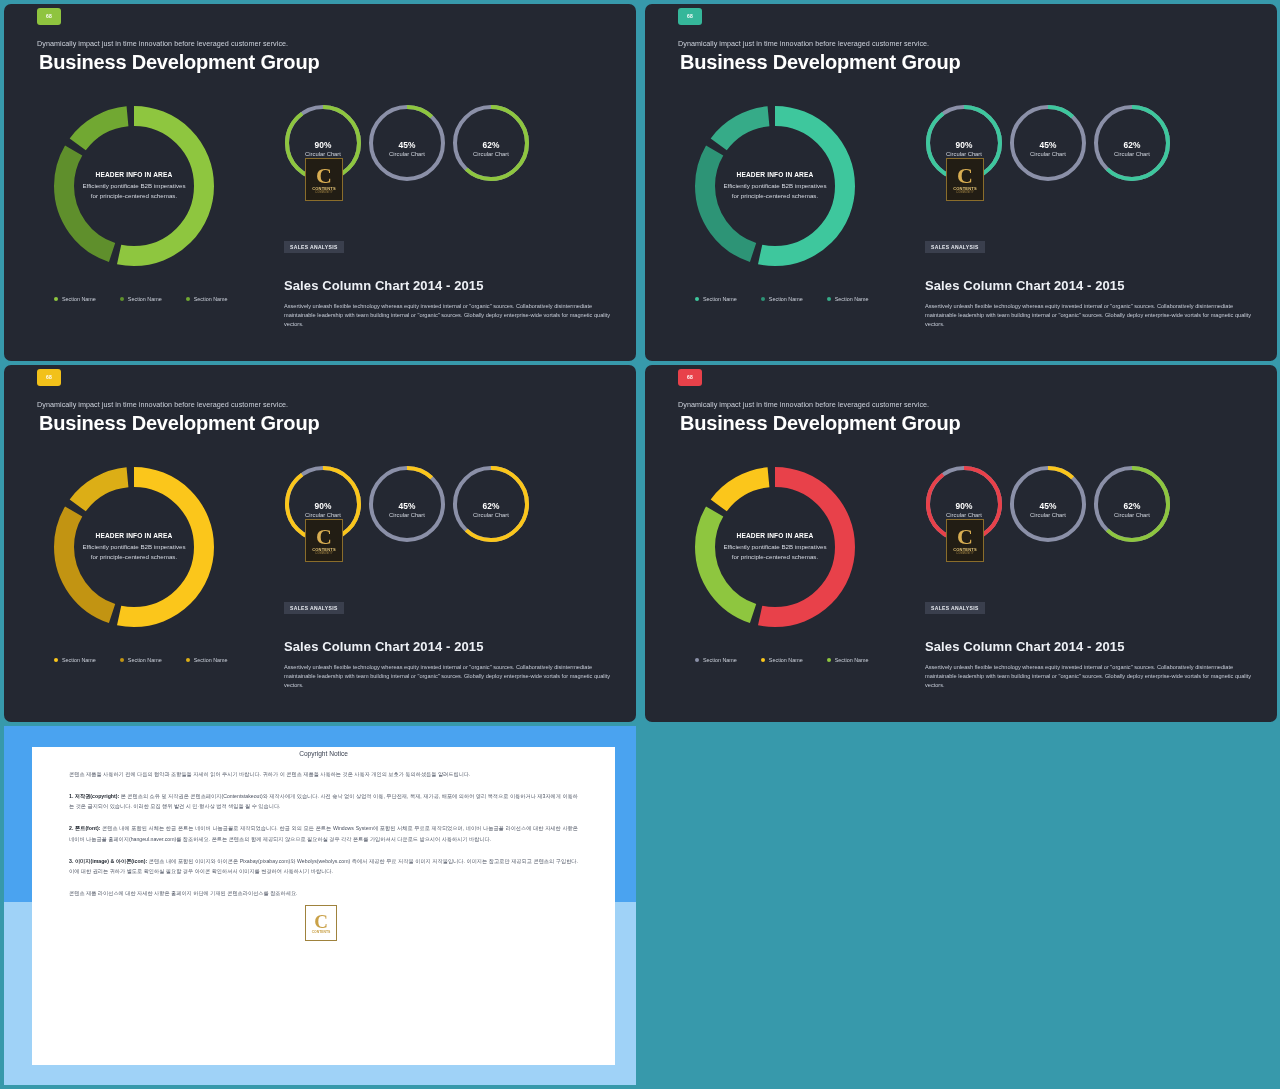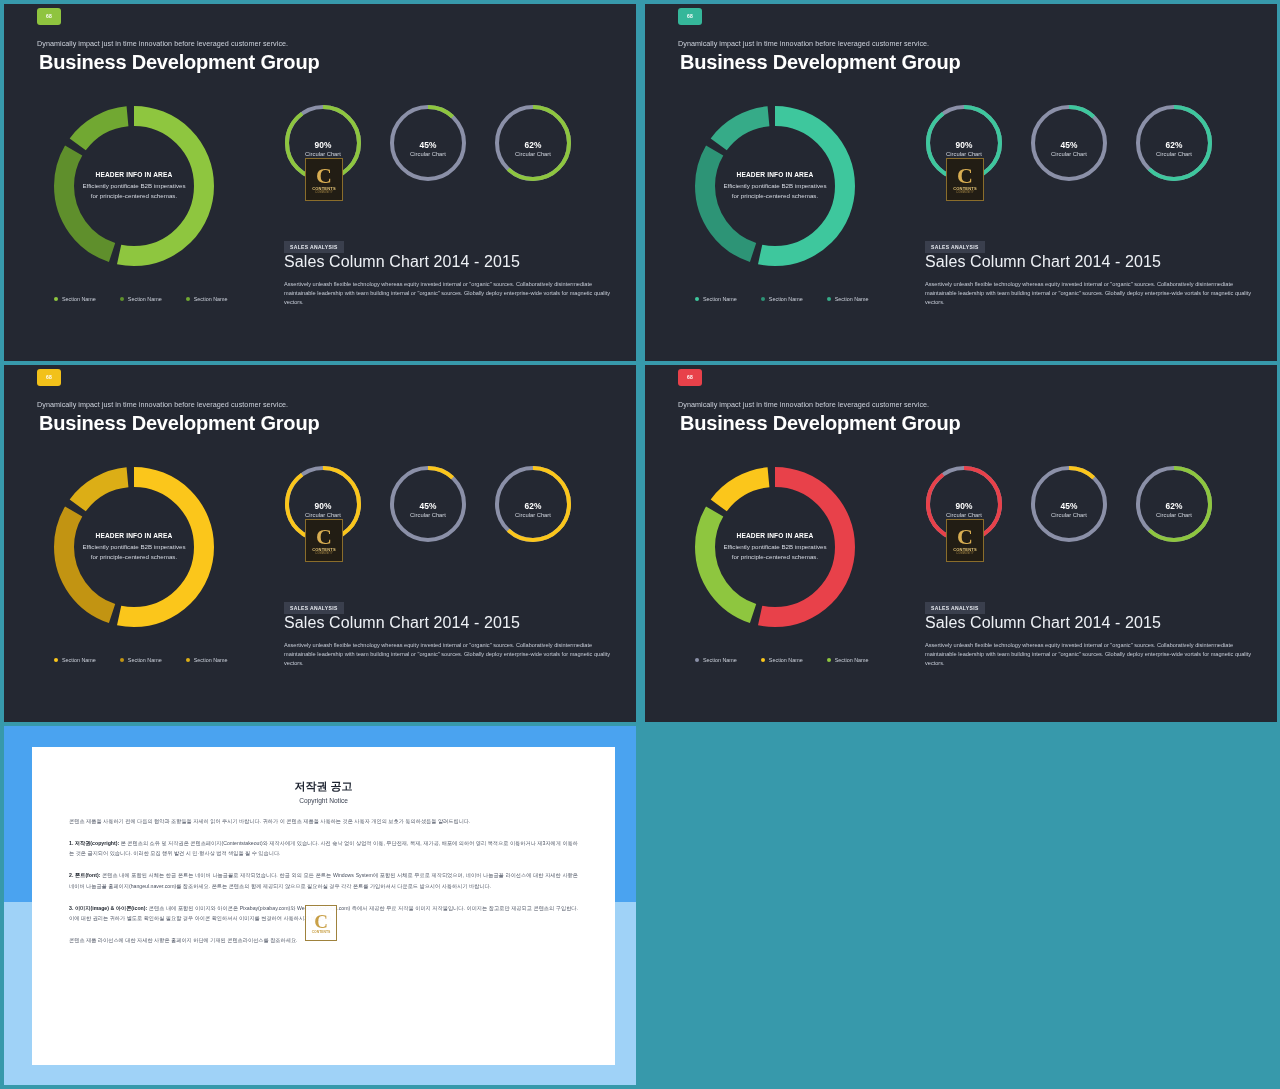--- a/index.html
+++ b/index.html
@@ -11,20 +11,21 @@
     position:relative;
   }
   .page{position:absolute;inset:0;}
 
   
   .slide{
     position:absolute;
     width:632px;height:357px;
     background:#242832;
     overflow:hidden;
+    border-radius:7px;
   }
   .slide.s1{left:4px;  top:4px;}
   .slide.s2{left:645px;top:4px;}
   .slide.s3{left:4px;  top:365px;}
   .slide.s4{left:645px;top:365px;}
 
   .badge{
     position:absolute;left:33px;top:4px;
     width:24px;height:17px;border-radius:3px;
     display:flex;align-items:center;justify-content:center;
@@ -64,21 +65,21 @@
     position:absolute;left:50px;top:292px;
     display:flex;gap:24px;align-items:center;
   }
   .legend .item{display:flex;align-items:center;gap:4px;}
   .legend .dot{width:4px;height:4px;border-radius:50%;display:block;}
   .legend .lbl{font-size:5.4px;color:#cbd0da;white-space:nowrap;}
 
   
   .circles{
     position:absolute;left:277px;top:97px;
-    display:flex;gap:21px;
+    display:flex;
   }
   .circ{position:relative;width:84px;height:96px;}
   .circ svg{display:block;}
   .circ .ctr{
     position:absolute;left:0;top:0;width:84px;height:96px;
     display:flex;flex-direction:column;align-items:center;justify-content:center;
     text-align:center;pointer-events:none;
   }
   .circ .pct{font-size:8.4px;font-weight:bold;color:#ffffff;line-height:1.1;}
   .circ .cap{font-size:5.8px;color:#d3d8e1;margin-top:1px;}
@@ -98,21 +99,21 @@
   .stamp .t2{font-size:2.6px;color:#b2904a;letter-spacing:.2px;}
 
   
   .tblock{position:absolute;left:280px;top:231px;width:330px;}
   .tag{
     display:inline-block;background:#3a3f4d;color:#e6e9ef;
     font-size:5px;font-weight:bold;letter-spacing:.35px;
     padding:3px 6px 3px 6px;
   }
   .tb-title{
-    margin-top:0;font-size:16px;color:#eef1f6;font-weight:400;
+    margin-top:25px;font-size:13px;color:#eef1f6;font-weight:700;
     letter-spacing:.1px;
   }
   .tb-body{
     margin-top:9px;font-size:5.6px;color:#c6ccd7;line-height:1.62;
     width:328px;
   }
 
   
   .copyframe{
     position:absolute;left:4px;top:726px;width:632px;height:359px;
@@ -424,21 +425,20 @@
             <div class="cap">Circular Chart</div>
           </div>
         </div>
       </div>
       <div class="tblock"><div class="tag">SALES ANALYSIS</div><div class="tb-title">Sales Column  Chart 2014 - 2015</div><div class="tb-body">Assertively unleash flexible technology whereas equity invested internal or "organic" sources. Collaboratively disintermediate maintainable leadership with team building internal or "organic" sources. Globally deploy enterprise-wide vortals for magnetic quality vectors.</div></div>
     </div>
 
   <div class="copyframe">
     <div class="inner-band"></div>
     <div class="copysheet">
-      <div class="doc-title">저작권 공고</div>
       <div class="doc-sub">Copyright Notice</div>
       <div class="doc-p">콘텐츠 제품을 사용하기 전에 다음의 협약과 조항들을 자세히 읽어 주시기 바랍니다. 귀하가 이 콘텐츠 제품을 사용하는 것은 사용자 개인의 보호가 동의하셨음을 알려드립니다.</div>
       <div class="doc-p"><b>1. 저작권(copyright):</b><span> 본 콘텐츠의 소유 및 저작권은 콘텐츠페이지(Contentstakeout)와 제작사에게 있습니다. 사전 승낙 없이 상업적 이용, 무단전재, 복제, 재가공, 배포에 의하여 영리 목적으로 이용하거나 제3자에게 이용하는 것은 금지되어 있습니다. 이러한 모집 행위 발견 시 민·형사상 법적 책임을 질 수 있습니다.</span></div>
       <div class="doc-p"><b>2. 폰트(font):</b><span> 콘텐츠 내에 포함된 서체는 한글 폰트는 네이버 나눔글꼴로 제작되었습니다. 한글 외의 모든 폰트는 Windows System에 포함된 서체로 무료로 제작되었으며, 네이버 나눔글꼴 라이선스에 대한 자세한 사항은 네이버 나눔글꼴 홈페이지(hangeul.naver.com)를 참조하세요. 폰트는 콘텐츠의 함께 제공되지 않으므로 필요하실 경우 각각 폰트를 가입하셔서 다운로드 받으시어 사용하시기 바랍니다.</span></div>
       <div class="doc-p"><b>3. 이미지(image) &amp; 아이콘(icon):</b><span> 콘텐츠 내에 포함된 이미지와 아이콘은 Pixabay(pixabay.com)와 Webolys(webolys.com) 측에서 제공한 무료 저작물 이미지 저작물입니다. 이미지는 참고로만 제공되고 콘텐츠의 구입한다. 이에 대한 권리는 귀하가 별도로 확인하실 필요할 경우 아이콘 확인하셔서 이미지를 변경하여 사용하시기 바랍니다.</span></div>
       <div class="doc-p">콘텐츠 제품 라이선스에 대한 자세한 사항은 홈페이지 하단에 기재된 콘텐츠라이선스를 참조하세요.</div>
       <div class="doc-stamp">
         <div class="c">C</div>
         <div class="t1">CONTENTS</div>
       </div>

